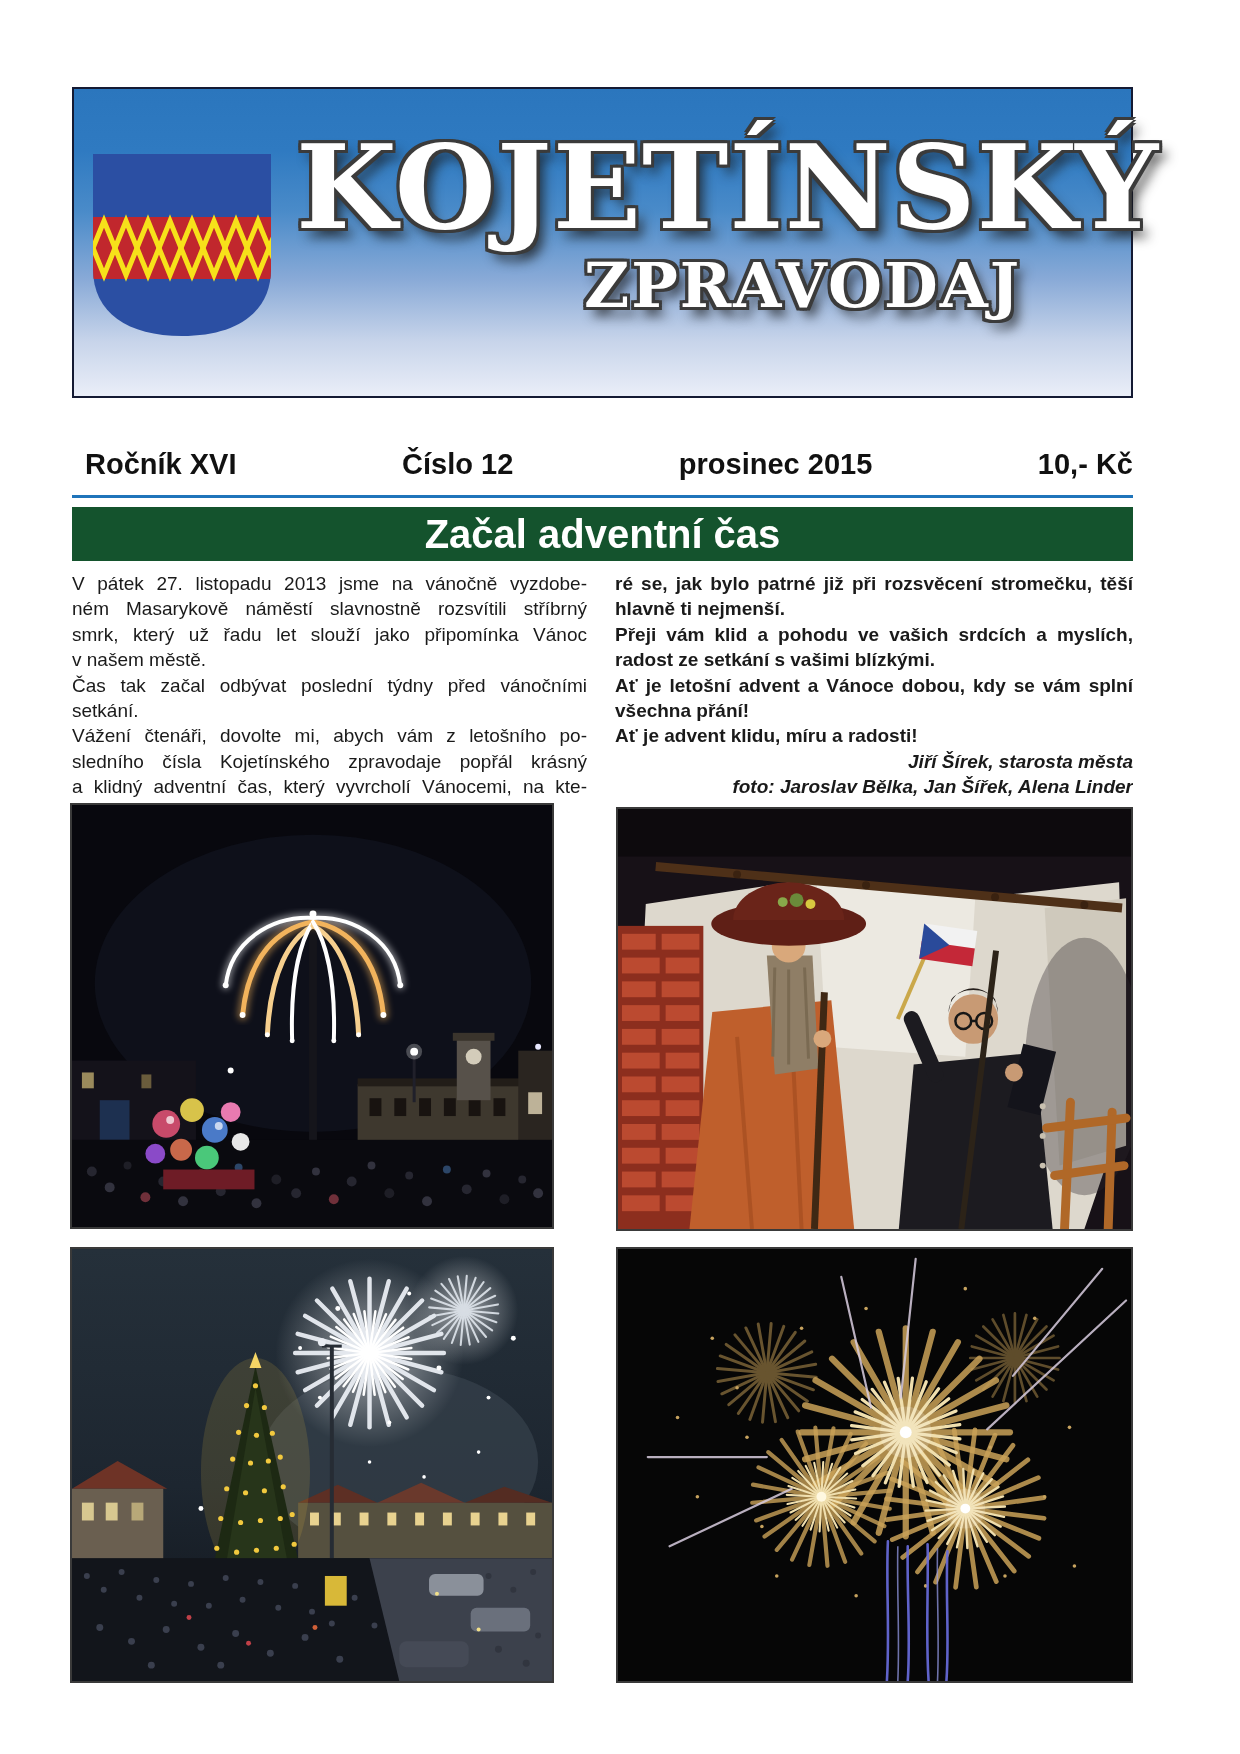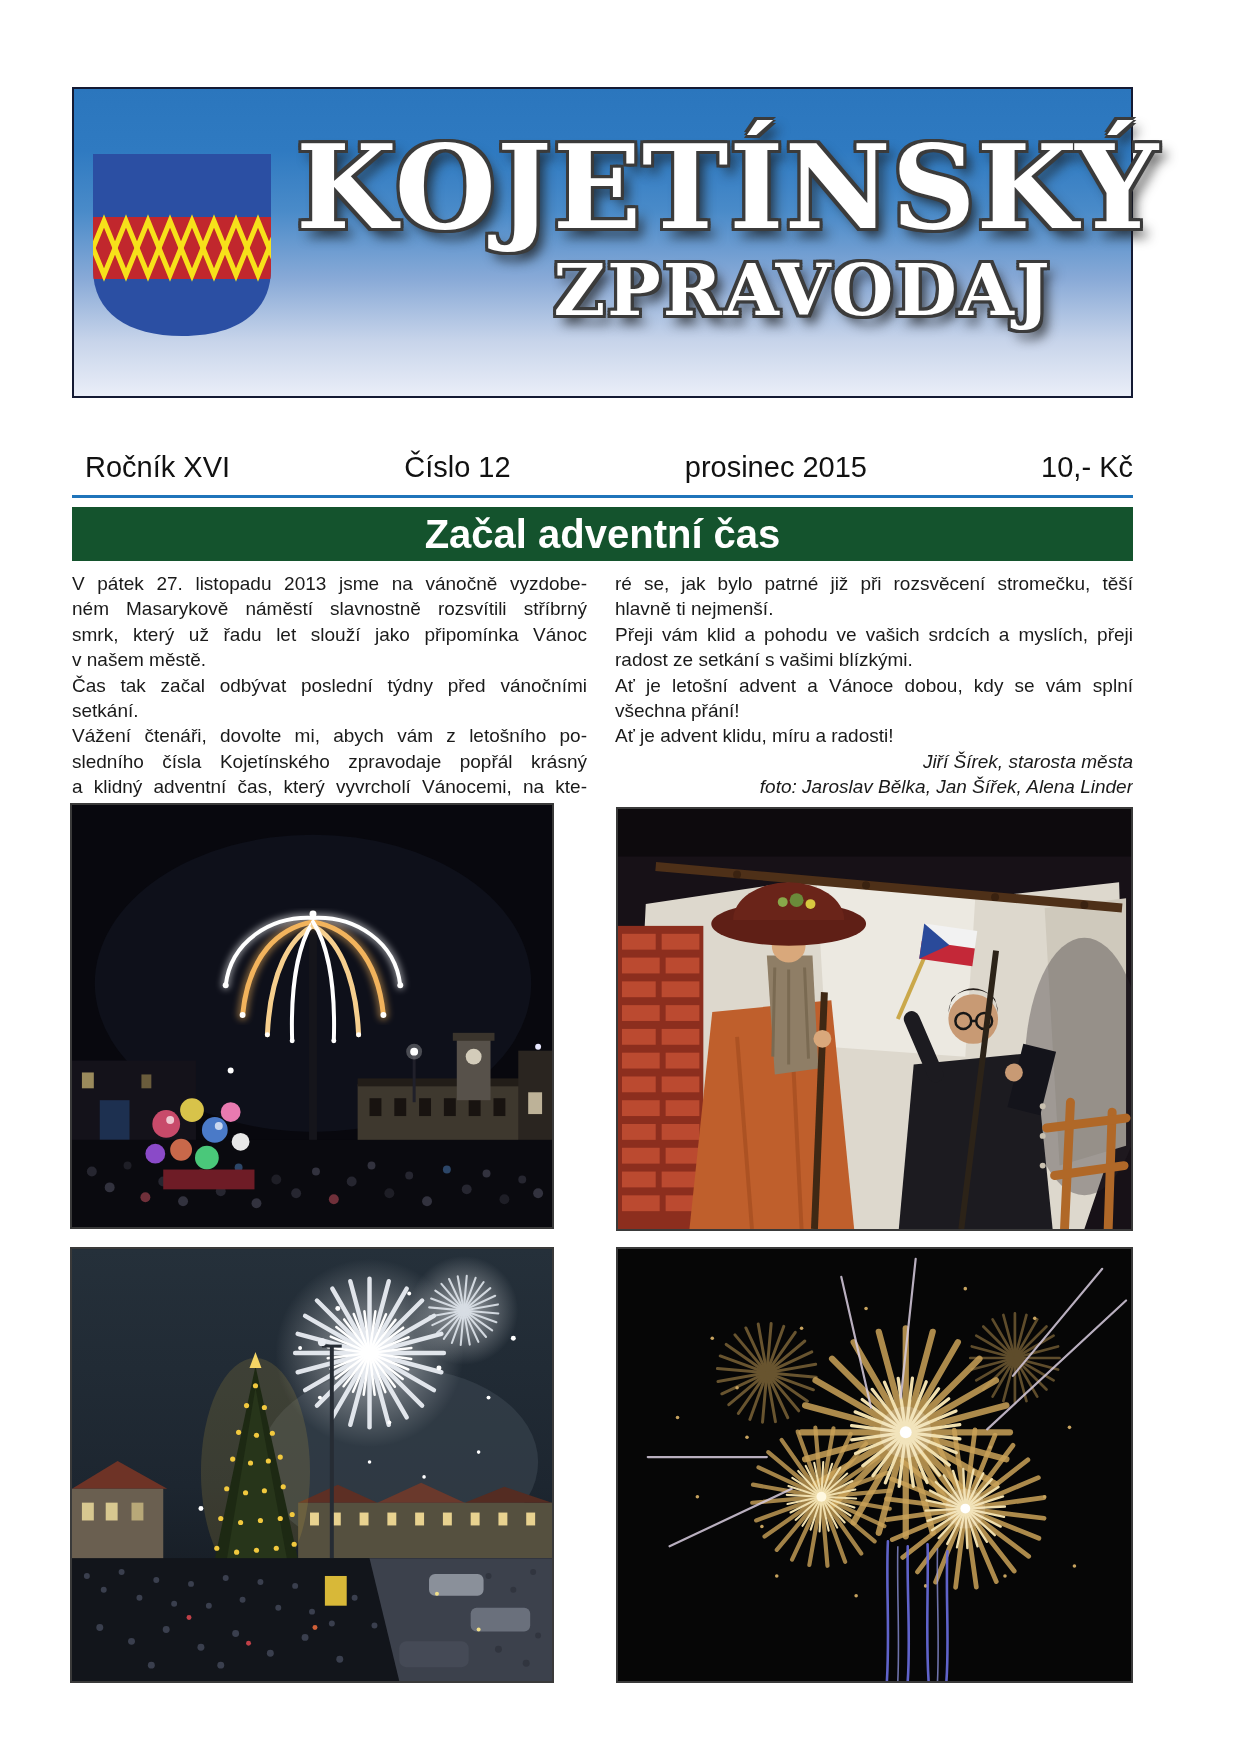--- a/index.html
+++ b/index.html
@@ -20,42 +20,42 @@
   .coat{position:absolute;left:16px;top:62px;width:184px;height:188px;}
   .mast-title{
     position:absolute;
     font-family:"DejaVu Serif", serif;font-weight:bold;color:#ffffff;
     text-align:center;line-height:1;
     text-shadow:-3px -3px 0 #3b3b3b,3px -3px 0 #3b3b3b,-3px 3px 0 #3b3b3b,3px 3px 0 #3b3b3b,
                  0 -3px 0 #3b3b3b,0 3px 0 #3b3b3b,-3px 0 0 #3b3b3b,3px 0 0 #3b3b3b,
                  7px 9px 12px rgba(25,25,25,.75);
   }
   .title-1{left:222px;right:18px;top:40px;font-size:116px;letter-spacing:1px;}
-  .title-2{left:428px;right:28px;top:166px;font-size:71px;letter-spacing:2px;}
+  .title-2{left:428px;right:28px;top:166px;font-size:62px;letter-spacing:2px;}
   
   .meta-row{
     position:absolute;left:72px;top:448px;width:1061px;height:38px;
-    display:flex;justify-content:space-between;align-items:center;
+    display:flex;justify-content:space-between;align-items:flex-start;
     padding:0 0 0 13px;box-sizing:border-box;
-    font-size:29px;font-weight:normal;color:#111111;
+    font-size:29px;font-weight:bold;color:#111111;
   }
   .rule{position:absolute;left:72px;top:495px;width:1061px;height:3px;background:#1f74ba;}
   .article-banner{
     position:absolute;left:72px;top:507px;width:1061px;height:54px;
     background:#14532d;color:#ffffff;
     font-size:40px;font-weight:bold;text-align:center;line-height:54px;
   }
   
   .columns{
     position:absolute;left:72px;top:571px;width:1061px;
     display:flex;justify-content:space-between;
     color:#1a1a1a;font-size:19px;
   }
   .col{width:515px;}
-  .col.right-col{width:518px;}
+  .col.right-col{width:518px;font-weight:bold;}
   .line{display:block;height:25.4px;line-height:25.4px;overflow:hidden;}
   .line.j{text-align:justify;text-align-last:justify;}
   .line.l{text-align:left;text-align-last:left;}
   .line.r{text-align:left;text-align-last:right;font-style:italic;}
   
   .photo{position:absolute;border:2px solid #3a3a3a;box-sizing:border-box;background:#000;}
   .photo svg{display:block;width:100%;height:100%;}
   .photo-tl{left:70px;top:803px;width:484px;height:426px;}
   .photo-tr{left:616px;top:807px;width:517px;height:424px;}
   .photo-bl{left:70px;top:1247px;width:484px;height:436px;}

